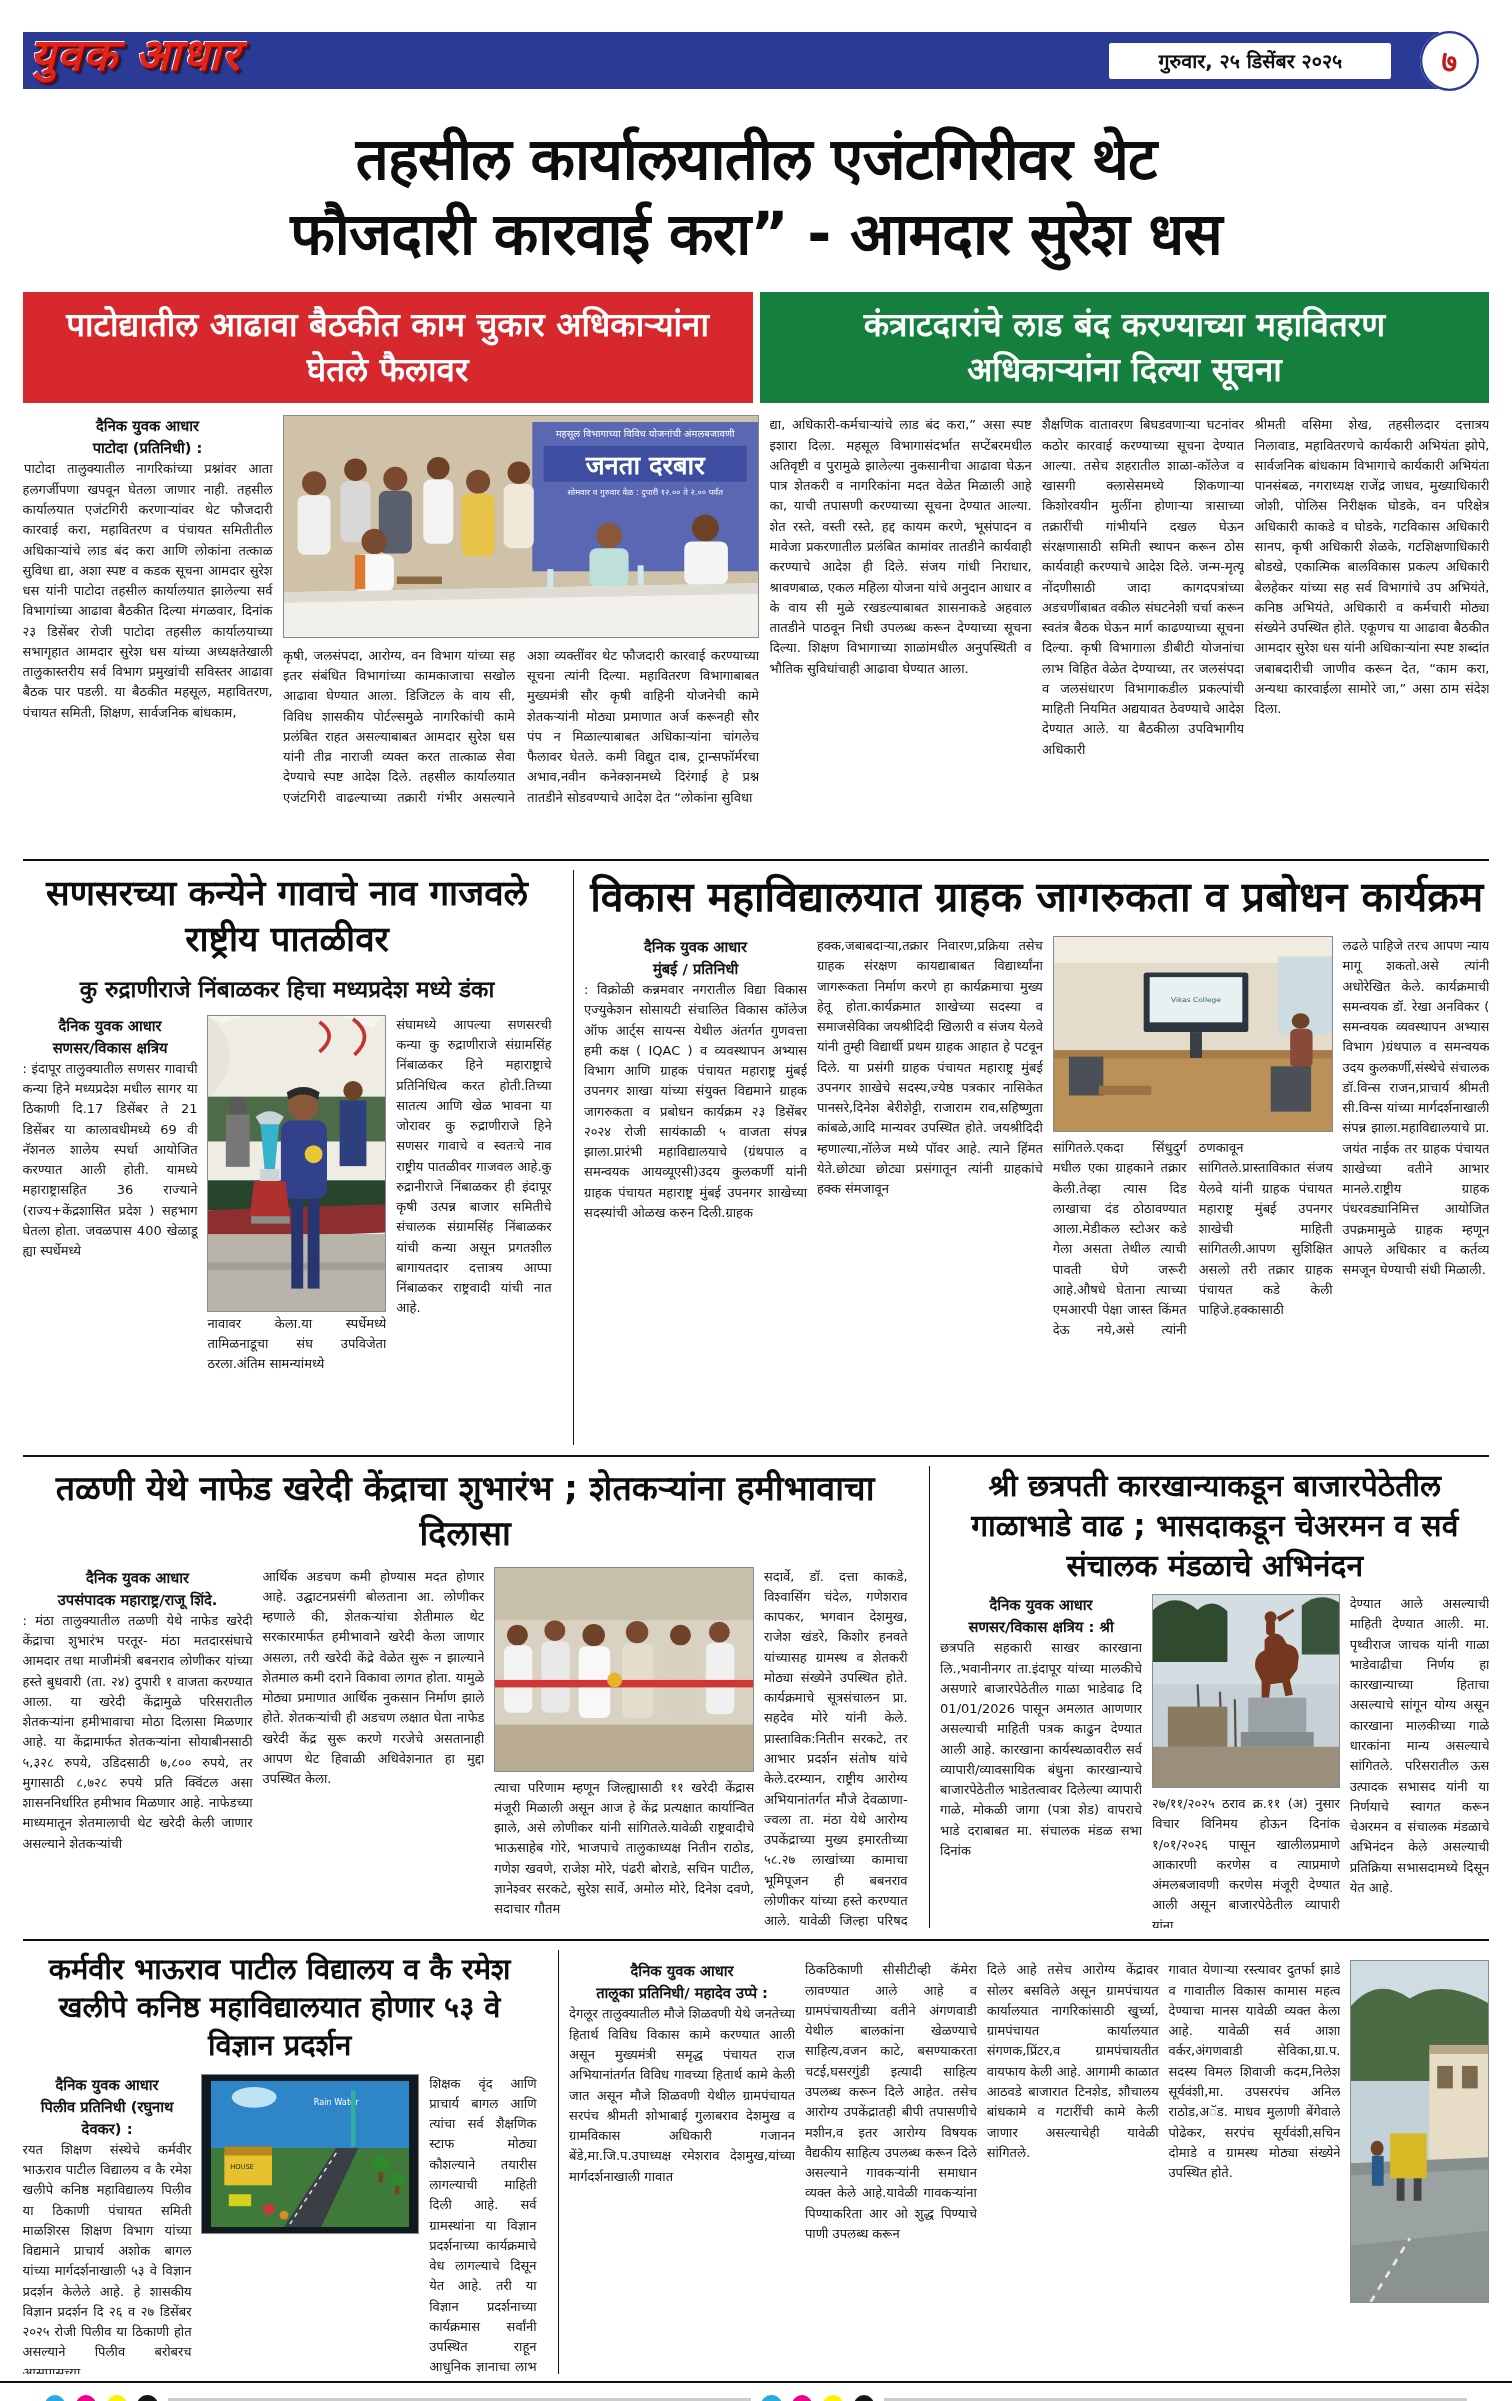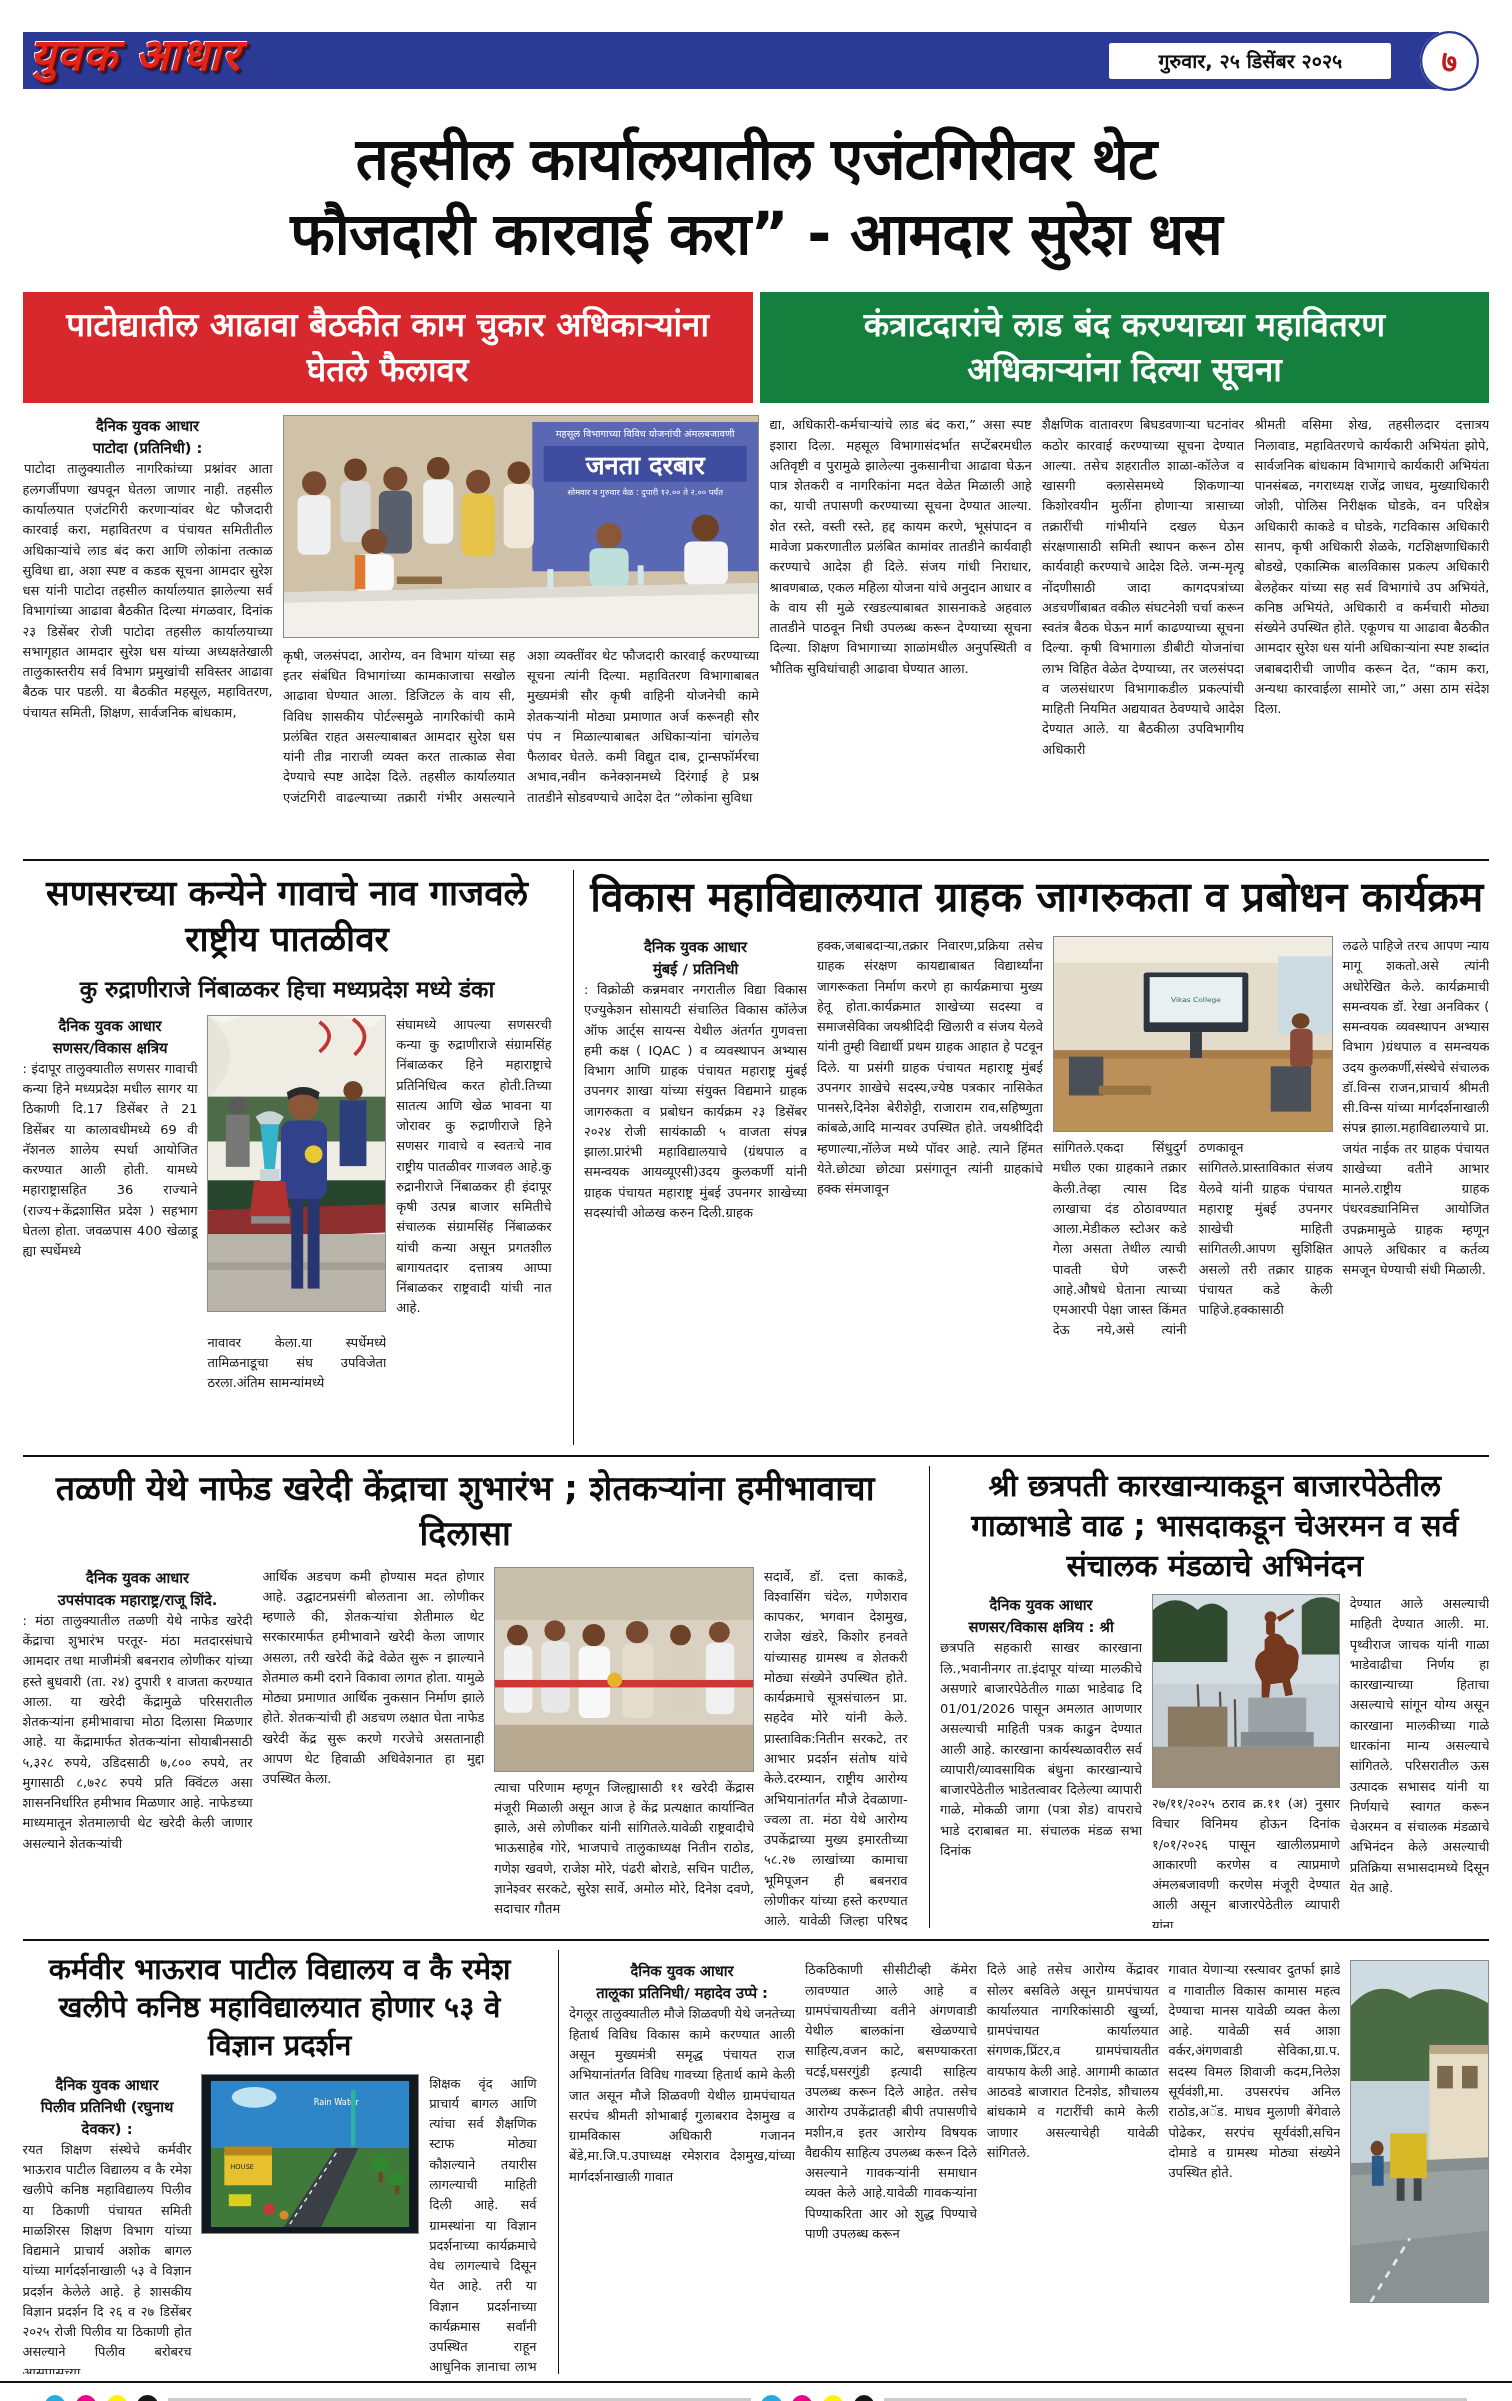--- a/index.html
+++ b/index.html
@@ -219,21 +219,21 @@
               <rect x="134" y="245" width="16" height="120" fill="#27366f"></rect>
               <circle cx="142" cy="185" r="12" fill="#e8c835"></circle>
 
               <path d="M70,140 L96,140 L90,205 L76,205 Z" fill="#35b2cc"></path>
               <path d="M64,135 Q83,120 102,135 L96,145 L70,145 Z" fill="#c9d4d6"></path>
               <rect x="70" y="205" width="26" height="16" fill="#c9d4d6"></rect>
               <path d="M62,221 L104,221 L110,268 L56,268 Z" fill="#b03030"></path>
               <rect x="58" y="268" width="52" height="10" fill="#8c8c8c"></rect>
             </svg>
           </div>
-          <p class="bodytxt" style="margin-top:21px">नावावर केला.या स्पर्धेमध्ये तामिळनाडूचा संघ उपविजेता ठरला.अंतिम सामन्यांमध्ये</p>
+          <p class="bodytxt" style="margin-top:2px">नावावर केला.या स्पर्धेमध्ये तामिळनाडूचा संघ उपविजेता ठरला.अंतिम सामन्यांमध्ये</p>
         </div>
         <div class="col" style="flex:1">
           <p class="bodytxt">संघामध्ये आपल्या सणसरची कन्या कु रुद्राणीराजे संग्रामसिंह निंबाळकर हिने महाराष्ट्राचे प्रतिनिधित्व करत होती.तिच्या सातत्य आणि खेळ भावना या जोरावर कु रुद्राणीराजे हिने सणसर गावाचे व स्वतःचे नाव राष्ट्रीय पातळीवर गाजवल आहे.कु रुद्रानीराजे निंबाळकर ही इंदापूर कृषी उत्पन्न बाजार समितीचे संचालक संग्रामसिंह निंबाळकर यांची कन्या असून प्रगतशील बागायतदार दत्तात्रय आप्पा निंबाळकर राष्ट्रवादी यांची नात आहे.</p>
         </div>
       </div>
     </div>
 
     <div class="art vikas">
       <h2>विकास महाविद्यालयात ग्राहक जागरुकता व प्रबोधन कार्यक्रम</h2>
       <div class="cols">

